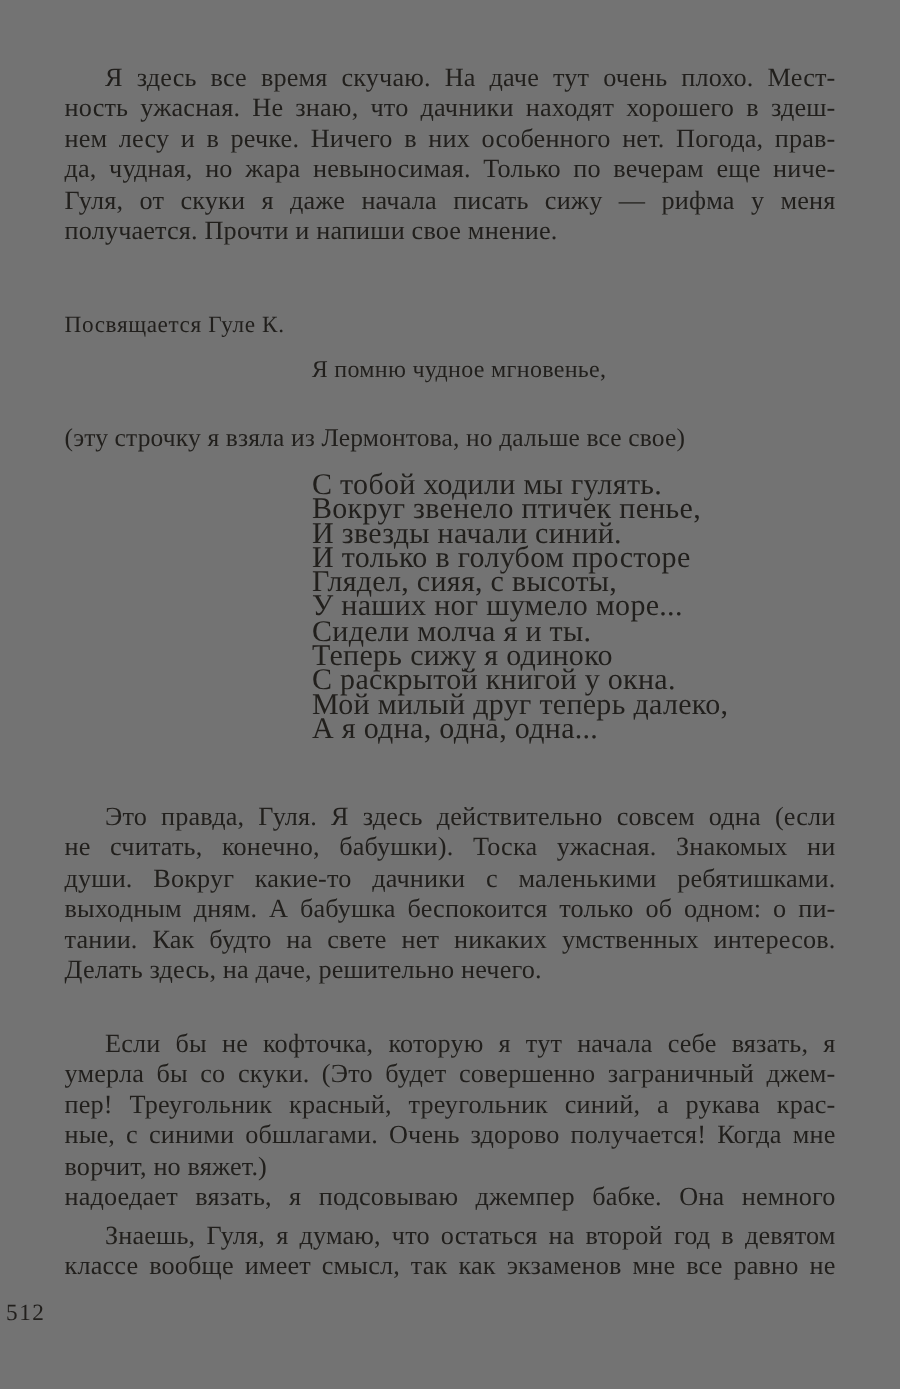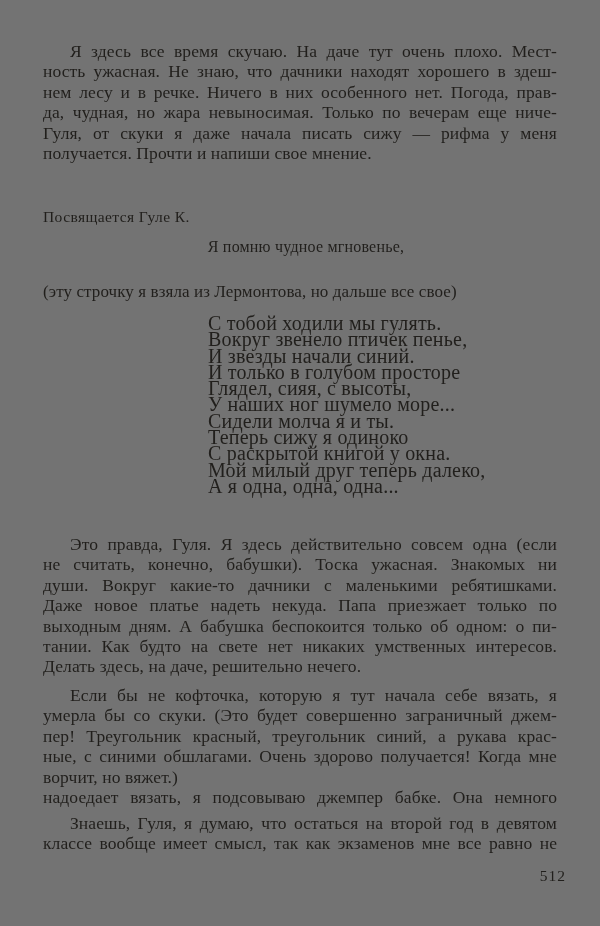--- a/index.html
+++ b/index.html
@@ -78,24 +78,24 @@
   }
   .poem .tline {
     white-space: nowrap;
   }
   .p1 { top: 41px; }
   .p2 { top: 534px; }
   .p3 { top: 685px; }
   .p4 { top: 813px; }
   .page-number {
     position: absolute;
-    left: 14px;
+    left: 4px;
     top: 867px;
     width: 552px;
-    text-align: right;
+    text-align: left;
     font-size: 15.5px;
     letter-spacing: 1px;
   }
 </style>
 </head>
 <body>
 
 <div class="page">
 
   <div class="para p1">
@@ -124,21 +124,20 @@
       <div class="tline">Теперь сижу я одиноко</div>
       <div class="tline">С раскрытой книгой у окна.</div>
       <div class="tline">Мой милый друг теперь далеко,</div>
       <div class="tline last">А я одна, одна, одна...</div>
     </div>
 
   <div class="para p2">
       <div class="tline">Это правда, Гуля. Я здесь действительно совсем одна (если</div>
       <div class="tline">не считать, конечно, бабушки). Тоска ужасная. Знакомых ни</div>
       <div class="tline">души. Вокруг какие-то дачники с маленькими ребятишками.</div>
-      <div class="tline">Даже новое платье надеть некуда. Папа приезжает только по</div>
       <div class="tline">выходным дням. А бабушка беспокоится только об одном: о пи-</div>
       <div class="tline">тании. Как будто на свете нет никаких умственных интересов.</div>
       <div class="tline last">Делать здесь, на даче, решительно нечего.</div>
     </div>
 
   <div class="para p3">
       <div class="tline">Если бы не кофточка, которую я тут начала себе вязать, я</div>
       <div class="tline">умерла бы со скуки. (Это будет совершенно заграничный джем-</div>
       <div class="tline">пер! Треугольник красный, треугольник синий, а рукава крас-</div>
       <div class="tline">ные, с синими обшлагами. Очень здорово получается! Когда мне</div>

